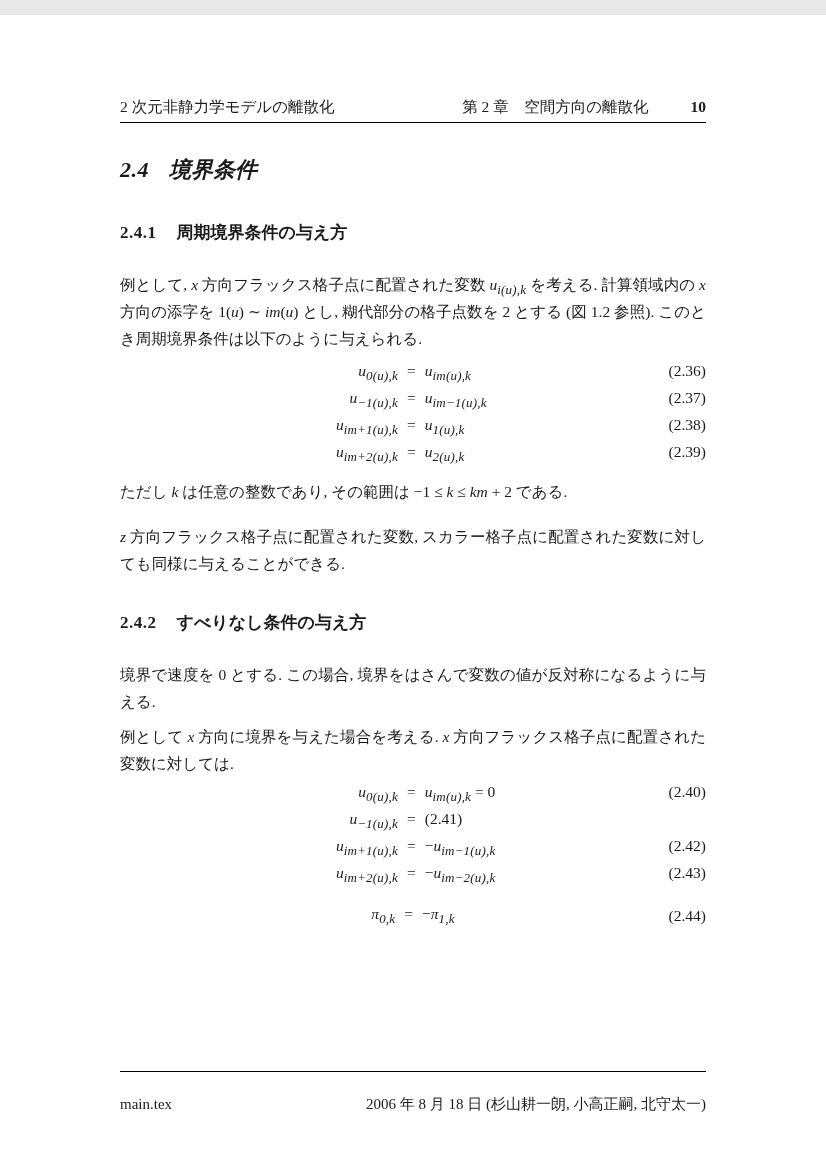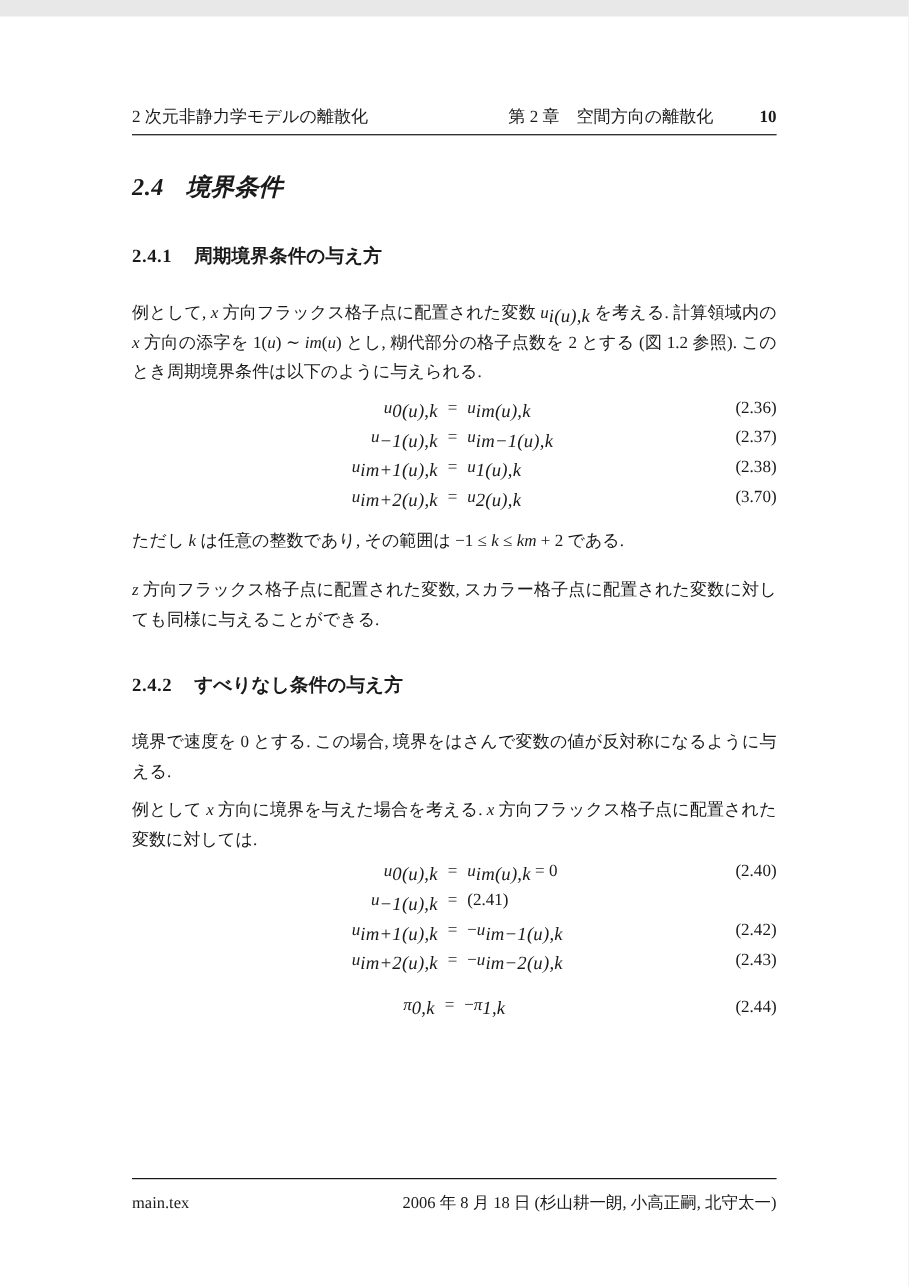--- a/index.html
+++ b/index.html
@@ -38,39 +38,39 @@
   .p2{margin-top:26px;}
   .p3{margin-top:8px;}
   .p4{margin-top:18px;}
   .p5{margin-top:26px;}
   .p6{margin-top:8px;}
   .p7{margin-top:14px;}
 
   
   .mi{font-style:italic;}
   .mr{font-style:normal;}
-  sub.msub{font-size:17px;font-style:italic;line-height:0;letter-spacing:0.2px;}
+  sub.msub{font-size:13px;font-style:italic;line-height:0;letter-spacing:0.2px;}
 
   
   .eq-block{margin-top:10px;}
   .eq-block.second{margin-top:6px;}
   .eq-row{display:flex;align-items:baseline;height:27px;font-size:15.5px;white-space:nowrap;}
   .eq-lhs{width:278px;text-align:right;}
   .eq-rel{margin:0 9px;}
   .eq-rhs{flex:1;text-align:left;}
   .eq-num{text-align:right;}
   .eq-row.centered{justify-content:center;position:relative;margin-top:14px;}
   .eq-row.centered .eq-lhs{width:auto;}
   .eq-row.centered .eq-rhs{flex:none;}
   .eq-num.abs{position:absolute;right:0;top:2px;}
 
   
   .footer{
     position:absolute;left:120px;top:1056px;width:586px;
-    border-top:1px solid #000;padding-top:14px;
+    border-top:1px solid #000;padding-top:24px;
     display:flex;align-items:flex-start;font-size:15px;line-height:17px;white-space:nowrap;
   }
   .ft-left{flex:1;text-align:left;font-family:"Liberation Serif","DejaVu Serif",serif;}
   .ft-right{text-align:right;}
 </style>
 </head>
 <body>
 
 <div class="page">
   <div class="content">
@@ -108,21 +108,21 @@
         <div class="eq-row">
           <span class="eq-lhs"><span class="mi">u</span><sub class="msub">im+1(u),k</sub></span>
           <span class="eq-rel mr">=</span>
           <span class="eq-rhs"><span class="mi">u</span><sub class="msub">1(u),k</sub></span>
           <span class="eq-num mr">(2.38)</span>
         </div>
         <div class="eq-row">
           <span class="eq-lhs"><span class="mi">u</span><sub class="msub">im+2(u),k</sub></span>
           <span class="eq-rel mr">=</span>
           <span class="eq-rhs"><span class="mi">u</span><sub class="msub">2(u),k</sub></span>
-          <span class="eq-num mr">(3.70)</span>
+          <span class="eq-num mr">(2.39)</span>
         </div>
       </div>
 
     <div class="para p3"><span class="mr">ただし </span><span class="mi">k</span><span class="mr"> は任意の整数であり, その範囲は −1 ≤ </span><span class="mi">k</span><span class="mr"> ≤ </span><span class="mi">km</span><span class="mr"> + 2 である.</span></div>
 
     <div class="para p4"><span class="mi">z</span><span class="mr"> 方向フラックス格子点に配置された変数, スカラー格子点に配置された変数に対しても同様に与えることができる.</span></div>
 
     <div class="sub-heading second">
       <span class="h-num">2.4.2</span><span class="h-title">すべりなし条件の与え方</span>
     </div>

